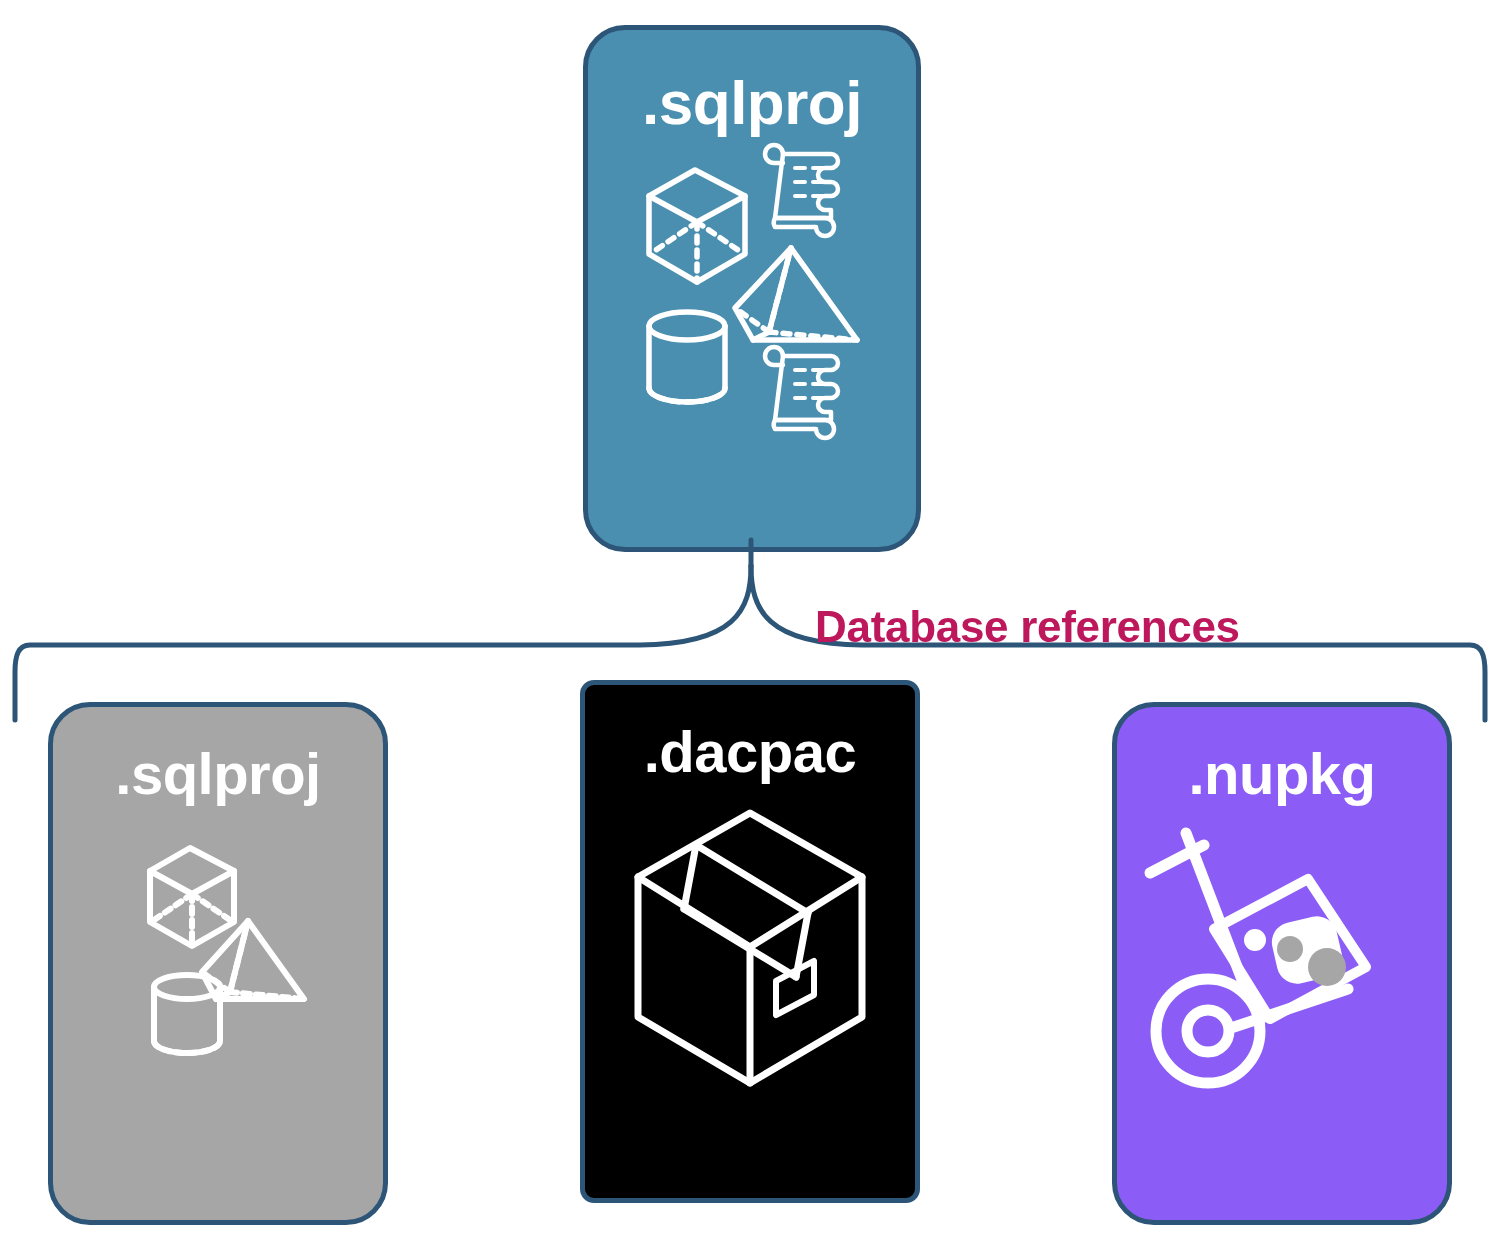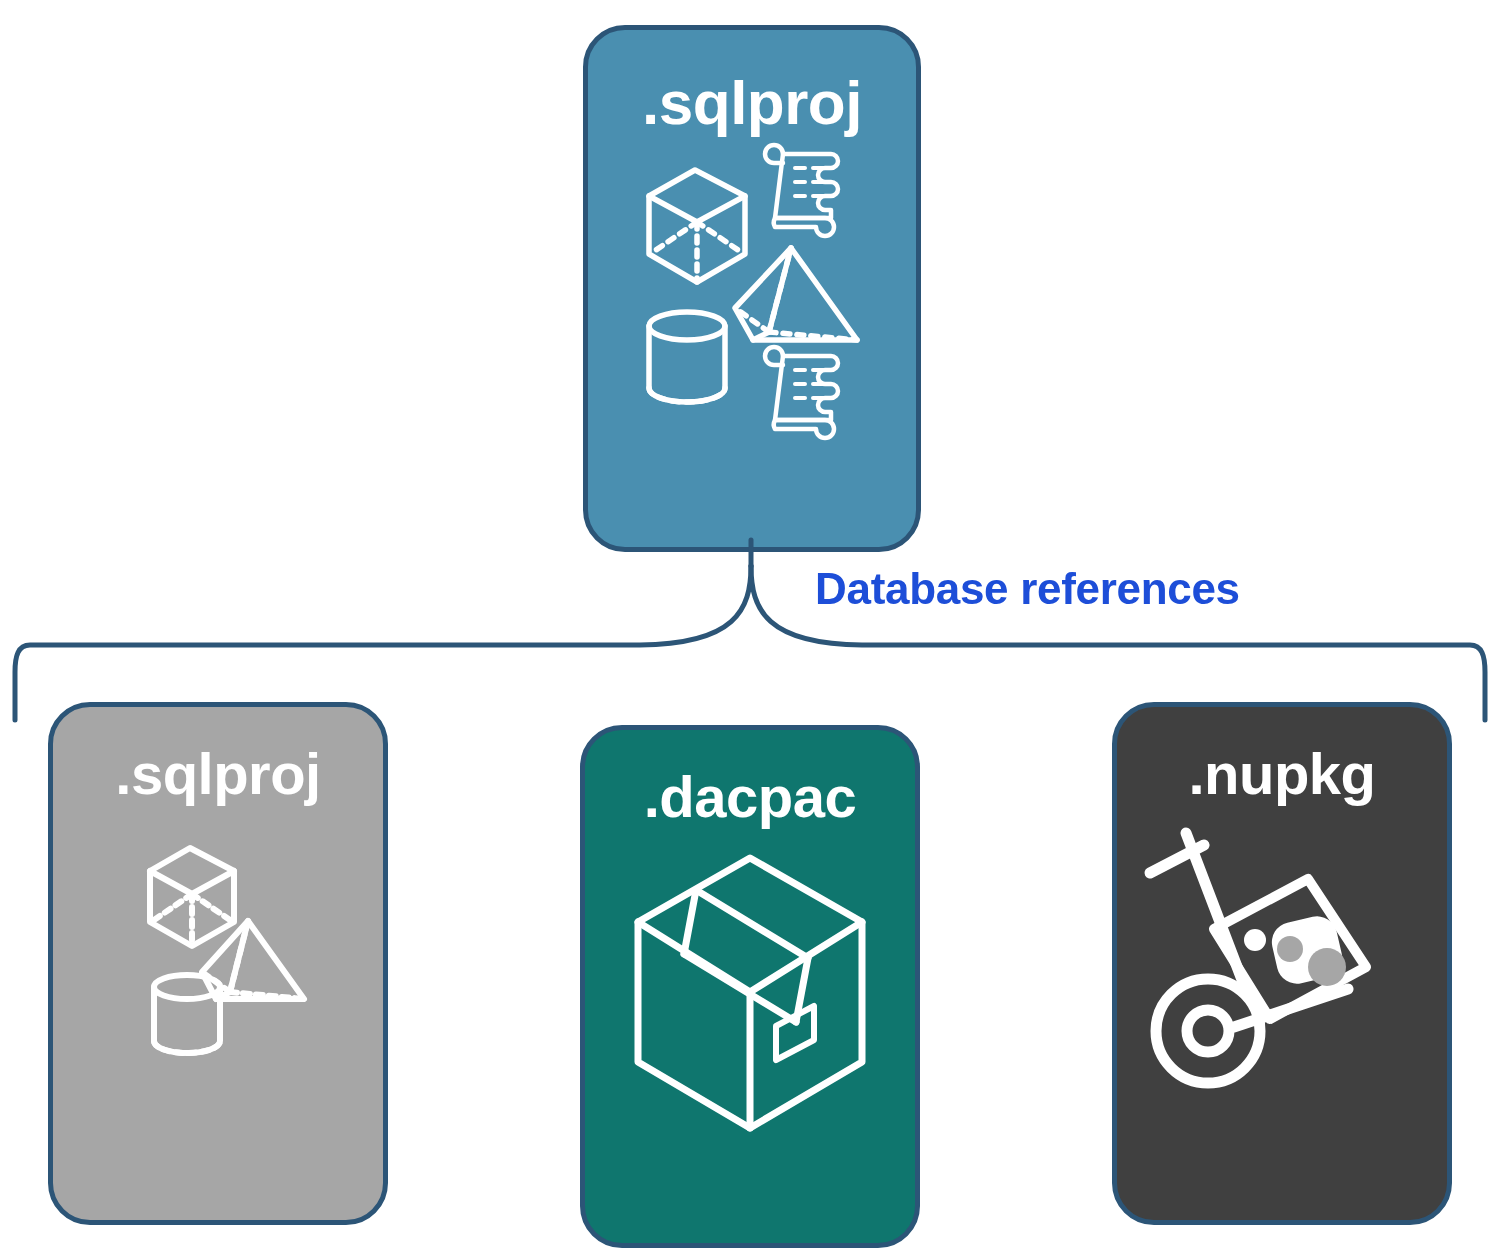--- a/index.html
+++ b/index.html
@@ -59,31 +59,32 @@
   
   #card-sqlproj {
     left: 48px;
     top: 702px;
     width: 340px;
     height: 523px;
     background: #A6A6A6;
   }
   #card-dacpac {
     left: 580px;
-    top: 725px;
+    top: 680px;
     width: 340px;
     height: 523px;
-    background: #0f766e;
+    background: #000000;
+    border-radius: 14px;
   }
   #card-nupkg {
     left: 1112px;
     top: 702px;
     width: 340px;
     height: 523px;
-    background: #404040;
+    background: #8b5cf6;
   }
   .card-bottom .card-title {
     font-size: 58px;
     margin-top: 38px;
   }
   .card-bottom .art {
     margin-top: 24px;
   }
 
   
@@ -91,24 +92,24 @@
     position: absolute;
     left: 0;
     top: 540px;
     width: 1500px;
     height: 200px;
     pointer-events: none;
   }
   #brace-label {
     position: absolute;
     left: 815px;
-    top: 564px;
+    top: 602px;
     font-size: 44px;
     font-weight: bold;
-    color: #1d4ed8;
+    color: #be185d;
     white-space: nowrap;
     user-select: none;
     letter-spacing: -0.3px;
   }
 
   svg { display: block; overflow: visible; }
 </style>
 </head>
 <body>
 

